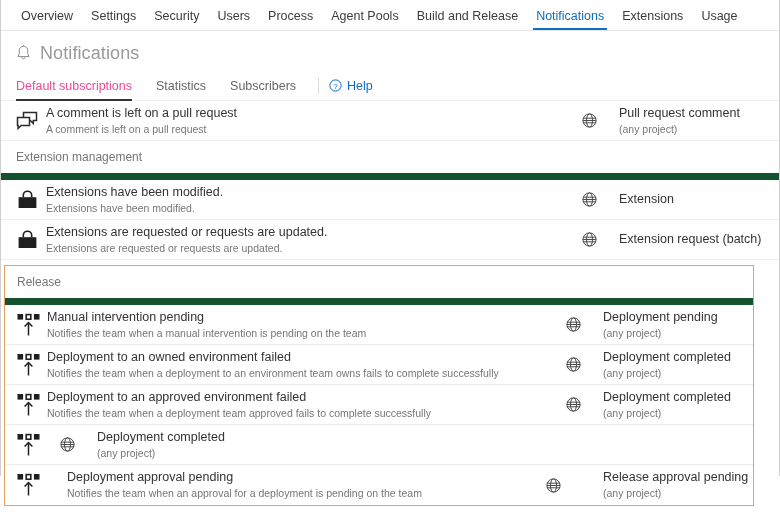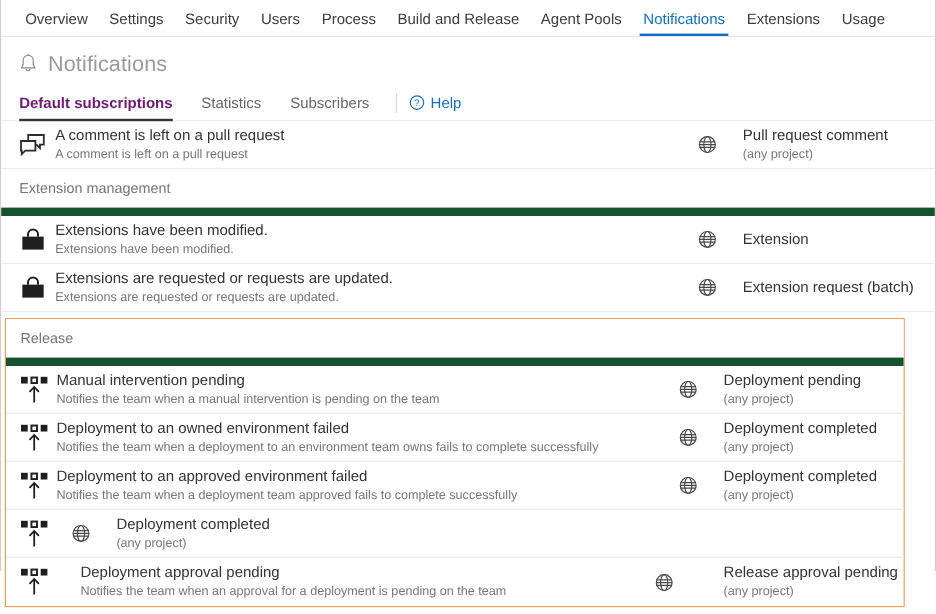--- a/index.html
+++ b/index.html
@@ -56,21 +56,21 @@
     height:29px;
     border-bottom:1px solid #ededed;
     margin-top:9px;
   }
   .pivot-item{
     font-size:12.5px;color:#666666;
     padding:0 12px;height:28px;line-height:28px;
     position:relative;cursor:pointer;white-space:nowrap;
   }
   .pivot-item:first-child{padding-left:0;margin-left:2px;}
-  .pivot-item.active{color:#701a75;font-weight:bold;}
+  .pivot-item.active{color:#ec4899;font-weight:normal;}
   .pivot-item.active:after{
     content:"";position:absolute;left:0;right:12px;bottom:-1px;
     height:2px;background:#333333;
   }
   .pivot-sep{
     width:1px;height:16px;background:#d9d9d9;margin:0 10px 0 10px;
   }
   .help-link{
     display:flex;align-items:center;gap:5px;
     color:#106ebe;font-size:12.5px;cursor:pointer;
@@ -130,22 +130,22 @@
 <body>
 
 <div class="page">
 
   <div class="topnav" id="topnav">
       <div class="topnav-item">Overview</div>
       <div class="topnav-item">Settings</div>
       <div class="topnav-item">Security</div>
       <div class="topnav-item">Users</div>
       <div class="topnav-item">Process</div>
+      <div class="topnav-item">Agent Pools</div>
       <div class="topnav-item">Build and Release</div>
-      <div class="topnav-item">Agent Pools</div>
       <div class="topnav-item active">Notifications</div>
       <div class="topnav-item">Extensions</div>
       <div class="topnav-item">Usage</div>
     </div>
 
   <div class="pagehead">
     <span class="bell">
       <svg width="15" height="17" viewBox="0 0 15 17" fill="none" xmlns="http://www.w3.org/2000/svg">
         <path d="M7.5 1.2c-2.4 0-4.2 1.9-4.2 4.3v3.1L2 11.6h11L11.7 8.6V5.5c0-2.4-1.8-4.3-4.2-4.3z" stroke="#8a8a8a" stroke-width="1" fill="none"></path>
         <path d="M6 12.2c0 .9.7 1.6 1.5 1.6s1.5-.7 1.5-1.6" stroke="#8a8a8a" stroke-width="1" fill="none"></path>

